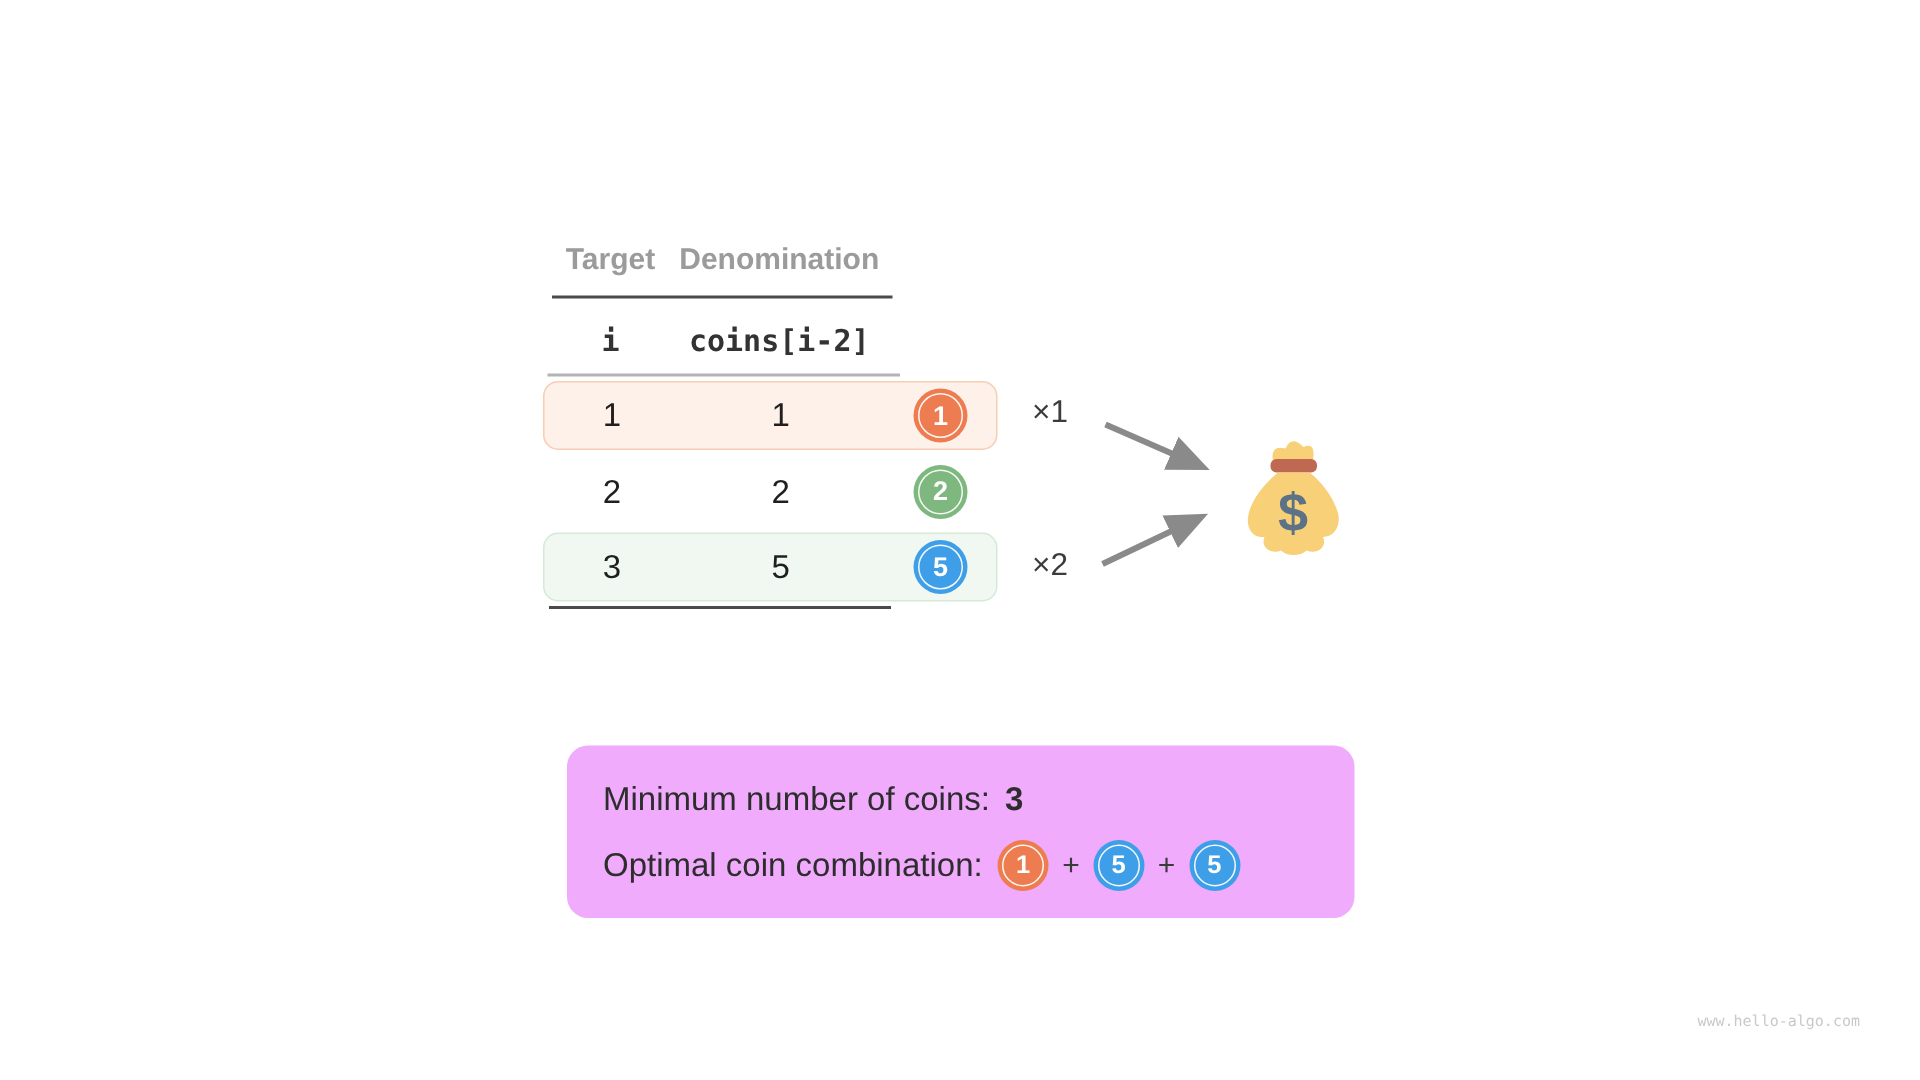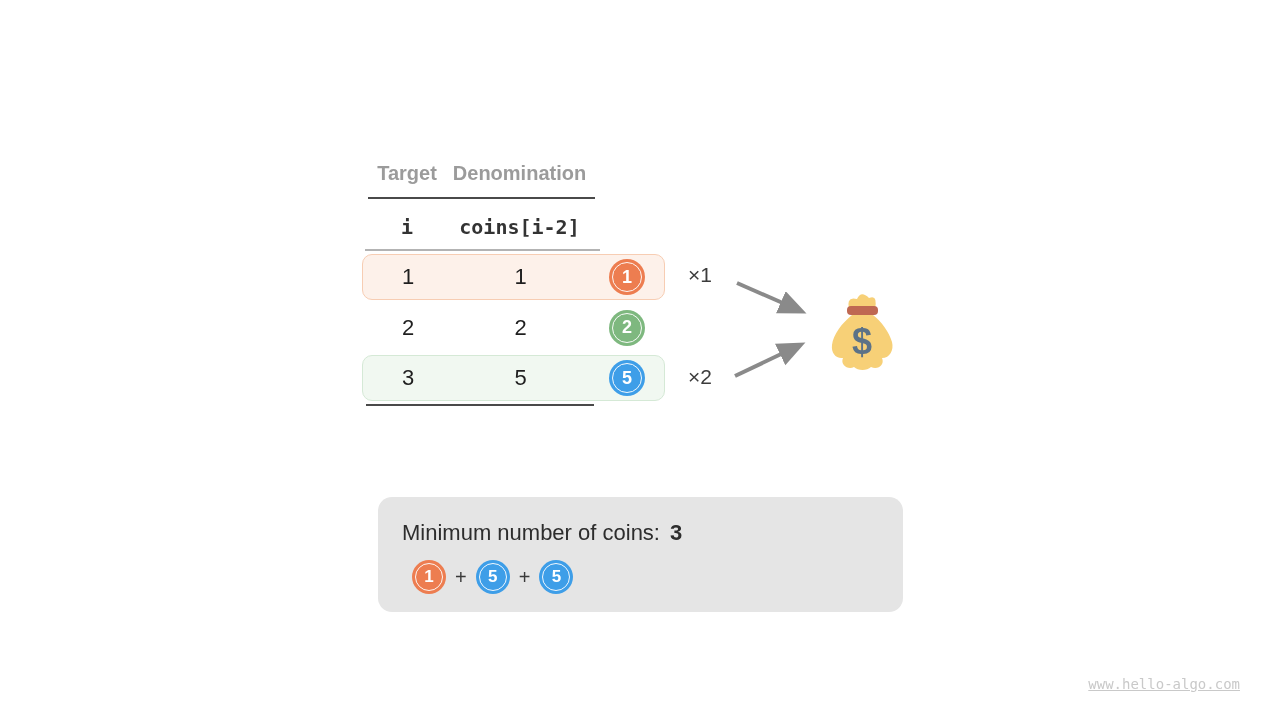--- a/index.html
+++ b/index.html
@@ -49,31 +49,31 @@
   
   .target { position: absolute; left: 751px; top: 207px; width: 220px; text-align: center; }
   .target-label { font-size: 21px; color: #3a3a3a; }
   .target-expr { margin-top: 9px; font-size: 20px; color: #333333; }
   .target-var { font-family: "DejaVu Sans Mono", monospace; font-weight: bold; }
   .target-eq { margin: 0 7px; color: #444444; }
   .money-bag { position: absolute; left: 821px; top: 288px; }
 
   
   .summary { position: absolute; left: 378px; top: 497px; width: 525px; height: 115px;
-             background: #e5e5e5; border-radius: 14px; padding: 21px 0 0 24px; }
+             background: #f0abfc; border-radius: 14px; padding: 21px 0 0 24px; }
   .summary-line { display: flex; align-items: center; font-size: 22px; color: #2d2d2d; }
   .summary-line1 { height: 30px; }
   .summary-line2 { margin-top: 11px; height: 36px; }
   .summary-value { font-weight: bold; margin-left: 10px; }
   .combo { display: flex; align-items: center; gap: 9px; margin-left: 10px; }
   .plus { font-size: 20px; color: #3a3a3a; }
 
   
   .watermark { position: absolute; right: 40px; top: 676px;
-               font-family: "DejaVu Sans Mono", monospace; font-size: 14px; color: #c9c9c9; text-decoration: underline; }
+               font-family: "DejaVu Sans Mono", monospace; font-size: 10px; color: #c9c9c9; }
 </style>
 </head>
 <body>
 
 <div id="stage">
 
   <div class="tbl-header tbl-grid">
     <div class="cell">Target</div>
     <div class="cell">Denomination</div>
     <div class="cell"></div>
@@ -135,20 +135,21 @@
     <path d="M31 27 C 21 35, 12 47, 11 57 C 10 65, 15 71, 22 70 C 19 77, 27 82, 33 79 C 37 83, 46 83, 50 79 C 57 82, 64 77, 61 70 C 69 70, 73 62, 71 54 C 68 44, 61 34, 52 27 Z" fill="#f7d077"></path>
     <text x="41" y="66" text-anchor="middle" font-family="Liberation Sans, sans-serif" font-size="36" font-weight="bold" fill="#5c7287">$</text>
   </svg>
 
   <div class="summary">
     <div class="summary-line summary-line1">
       <span>Minimum number of coins:</span>
       <span class="summary-value">3</span>
     </div>
     <div class="summary-line summary-line2">
+      <span>Optimal coin combination:</span>
       <span class="combo">
         <span class="coin coin-sm coin--orange">
             <span>1</span>
           </span>
         <span class="plus">+</span>
         <span class="coin coin-sm coin--blue">
             <span>5</span>
           </span>
         <span class="plus">+</span>
         <span class="coin coin-sm coin--blue">

